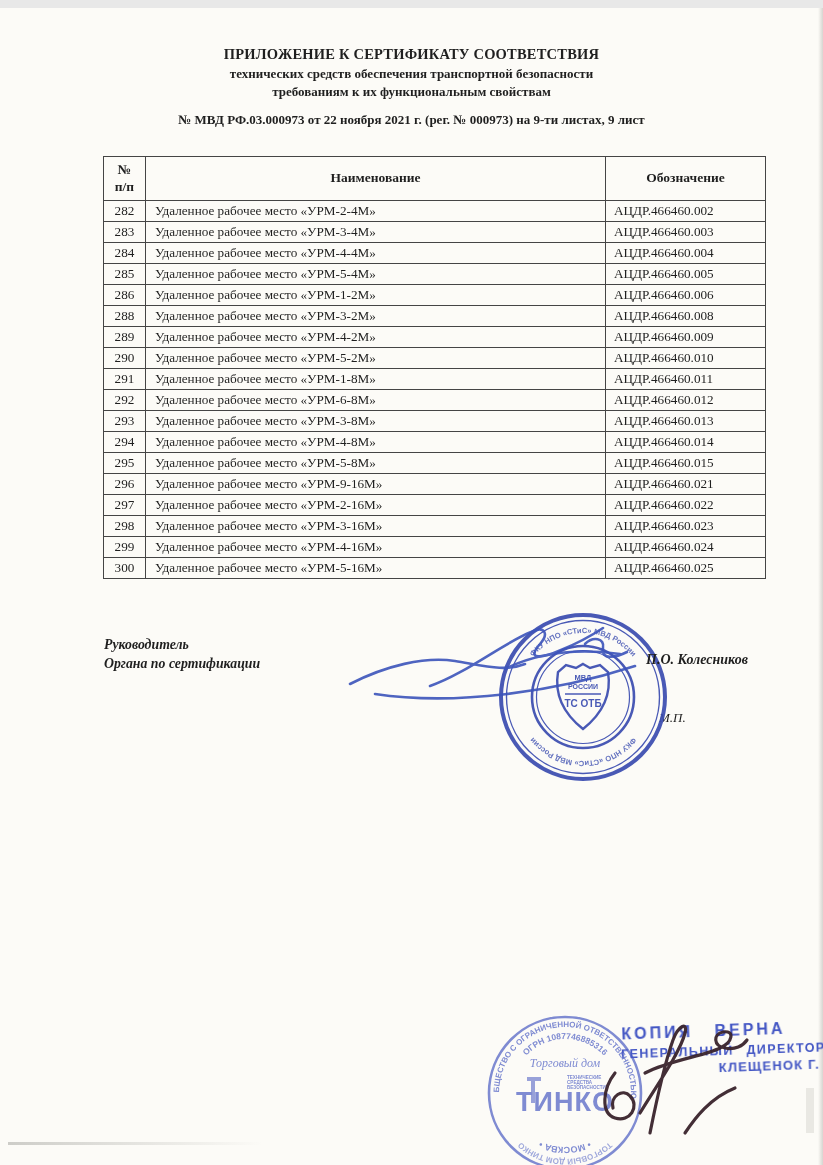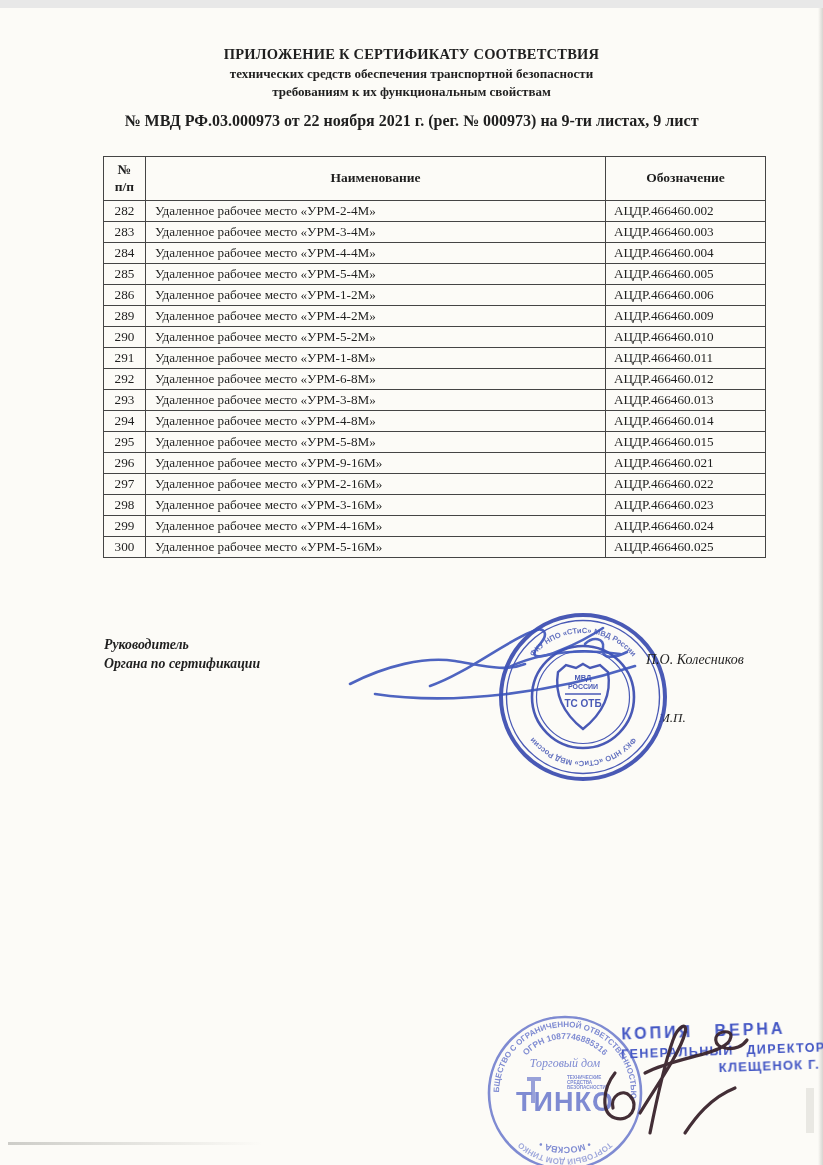--- a/index.html
+++ b/index.html
@@ -6,41 +6,41 @@
   .page{
     position:relative;width:823px;height:1165px;margin:8px auto;
     background:#fcfbf7;overflow:hidden;
     font-family:"Liberation Serif", serif;color:#1f1f1f;
   }
   
   .hdr{position:absolute;left:0;width:100%;text-align:center;font-weight:bold;}
   .hdr.t1{top:38px;font-size:14.5px;letter-spacing:.2px;}
   .hdr.t2{top:58px;font-size:13px;}
   .hdr.t3{top:76px;font-size:13px;}
-  .hdr.num{top:104px;font-size:16px;}
+  .hdr.num{top:104px;font-size:13px;}
   
   table.items{
     position:absolute;left:103px;top:148px;width:662px;
     border-collapse:collapse;table-layout:fixed;
     font-size:13.2px;
   }
   table.items col.c0{width:42px;}
   table.items col.c1{width:460px;}
   table.items col.c2{width:160px;}
   table.items th, table.items td{
     border:1px solid #454545;padding:0;vertical-align:middle;
   }
   table.items thead th{font-weight:bold;font-size:13.5px;height:43px;text-align:center;line-height:1.25;}
   table.items td{height:20px;line-height:20px;white-space:nowrap;overflow:hidden;}
   table.items td.c0{text-align:center;}
   table.items td.c1{padding-left:9px;text-align:left;}
   table.items td.c2{padding-left:8px;text-align:left;}
   
   .sig-role{position:absolute;left:104px;top:627px;font-weight:bold;font-style:italic;font-size:13.8px;line-height:19px;}
-  .signer{position:absolute;left:646px;top:644px;font-weight:normal;font-style:italic;font-size:14px;z-index:6;}
+  .signer{position:absolute;left:646px;top:644px;font-weight:bold;font-style:italic;font-size:14px;z-index:6;}
   .mp{position:absolute;left:659px;top:702px;font-style:italic;font-size:13px;}
   
   .stampsvg{position:absolute;filter:blur(.3px);}
   .mvd{left:496px;top:602px;z-index:3;opacity:.92;}
   .tinko{left:486px;top:1006px;z-index:2;opacity:.88;}
   .ink-mid{position:absolute;left:335px;top:606px;z-index:5;opacity:.9;}
   .ink-dir{position:absolute;left:585px;top:1010px;z-index:6;opacity:.95;}
   
   .copyblk{
     position:absolute;left:622px;top:1014px;width:200px;z-index:4;
@@ -104,20 +104,25 @@
           <td class="c0">285</td>
           <td class="c1">Удаленное рабочее место «УРМ-5-4М»</td>
           <td class="c2">АЦДР.466460.005</td>
         </tr>
         <tr>
           <td class="c0">286</td>
           <td class="c1">Удаленное рабочее место «УРМ-1-2М»</td>
           <td class="c2">АЦДР.466460.006</td>
         </tr>
         <tr>
+          <td class="c0">288</td>
+          <td class="c1">Удаленное рабочее место «УРМ-3-2М»</td>
+          <td class="c2">АЦДР.466460.008</td>
+        </tr>
+        <tr>
           <td class="c0">289</td>
           <td class="c1">Удаленное рабочее место «УРМ-4-2М»</td>
           <td class="c2">АЦДР.466460.009</td>
         </tr>
         <tr>
           <td class="c0">290</td>
           <td class="c1">Удаленное рабочее место «УРМ-5-2М»</td>
           <td class="c2">АЦДР.466460.010</td>
         </tr>
         <tr>

